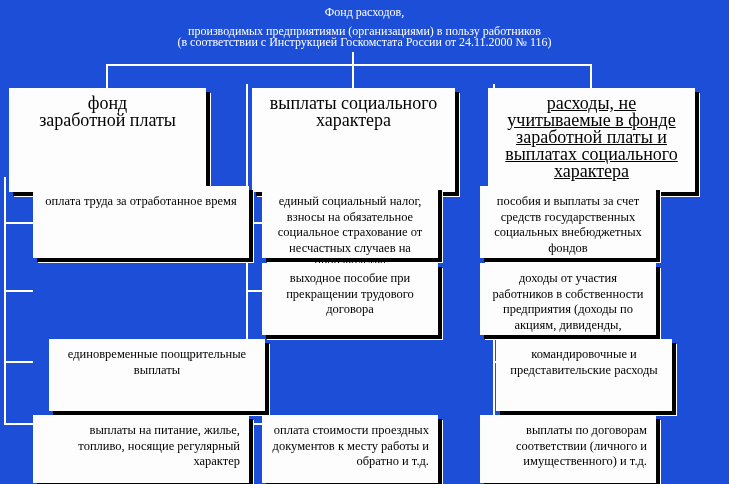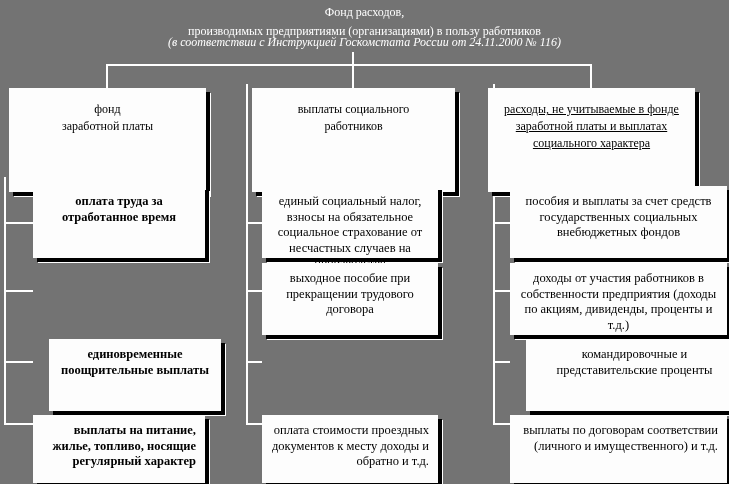--- a/index.html
+++ b/index.html
@@ -1,46 +1,46 @@
 <!DOCTYPE html>
 <html><head>
 <meta charset="utf-8">
 <style>
   html,body{margin:0;padding:0;}
   #stage{
     position:relative;
     width:729px;height:484px;
-    background:#737373;
+    background:#1d4ed8;
     overflow:hidden;
     font-family:"Liberation Serif", serif;
   }
   .title-line{
     position:absolute;left:0;width:729px;
     text-align:center;color:#ffffff;
     font-size:12px;line-height:14px;
   }
   #title1{top:5px;}
   #title2{top:24px;}
-  #title3{top:35px;font-style:italic;}
+  #title3{top:35px;}
   .line{position:absolute;background:#ffffff;}
   .box{
     position:absolute;
     background:#fdfdfd;color:#000000;
     text-align:center;box-sizing:border-box;
     white-space:pre-line;
     box-shadow:4px 4px 0 #000000, 5px 5px 0 #ffffff;
   }
-  .hbox{top:88px;height:104px;font-size:12px;line-height:17px;padding:13px 8px;}
+  .hbox{top:88px;height:104px;font-size:18px;line-height:17px;padding:7px 8px;}
   #h1{left:9px;width:197px;}
   #h2{left:252px;width:203px;}
   #h3{left:488px;width:207px;text-decoration:underline;}
   .ibox{font-size:12.5px;line-height:15.5px;padding:8px 9px;}
-  .ic1{left:33px;width:172px;font-weight:bold;}
+  .ic1{left:33px;width:216px;}
   .ic2{left:262px;width:176px;}
-  .ic3{left:510px;width:217px;}
+  .ic3{left:480px;width:176px;}
   .r1{top:186px;height:72px;}
   .r2{top:263px;height:72px;}
   .r3{top:339px;height:72px;margin-left:16px;}
   .r4{top:415px;height:68px;text-align:right;}
 </style>
 </head>
 <body>
 
 <div id="stage">
 
@@ -69,29 +69,29 @@
   <div class="line" style="left:246px;top:423px;width:16px;height:2px;"></div>
 
   <div class="line" style="left:493px;top:222px;width:17px;height:2px;"></div>
   <div class="line" style="left:493px;top:290px;width:17px;height:2px;"></div>
   <div class="line" style="left:493px;top:361px;width:17px;height:2px;"></div>
   <div class="line" style="left:493px;top:423px;width:17px;height:2px;"></div>
 
   <div class="box hbox" id="h1">фонд
 заработной платы</div>
   <div class="box hbox" id="h2">выплаты социального
-работников</div>
+характера</div>
   <div class="box hbox" id="h3">расходы, не учитываемые в фонде заработной платы и выплатах социального характера</div>
 
   <div class="box ibox ic1 r1">оплата труда за отработанное время</div>
   <div class="box ibox ic1 r3">единовременные поощрительные выплаты</div>
   <div class="box ibox ic1 r4">выплаты на питание, жилье, топливо, носящие регулярный характер</div>
 
   <div class="box ibox ic2 r1">единый социальный налог, взносы на обязательное социальное страхование от несчастных случаев на производстве</div>
   <div class="box ibox ic2 r2">выходное пособие при прекращении трудового договора</div>
-  <div class="box ibox ic2 r4">оплата стоимости проездных документов к месту доходы и обратно и т.д.</div>
+  <div class="box ibox ic2 r4">оплата стоимости проездных документов к месту работы и обратно и т.д.</div>
 
   <div class="box ibox ic3 r1">пособия и выплаты за счет средств государственных социальных внебюджетных фондов</div>
   <div class="box ibox ic3 r2">доходы от участия работников в собственности предприятия (доходы по акциям, дивиденды, проценты и т.д.)</div>
-  <div class="box ibox ic3 r3">командировочные и представительские проценты</div>
+  <div class="box ibox ic3 r3">командировочные и представительские расходы</div>
   <div class="box ibox ic3 r4">выплаты по договорам соответствии (личного и имущественного) и т.д.</div>
 
 </div>
 
 </body></html>

